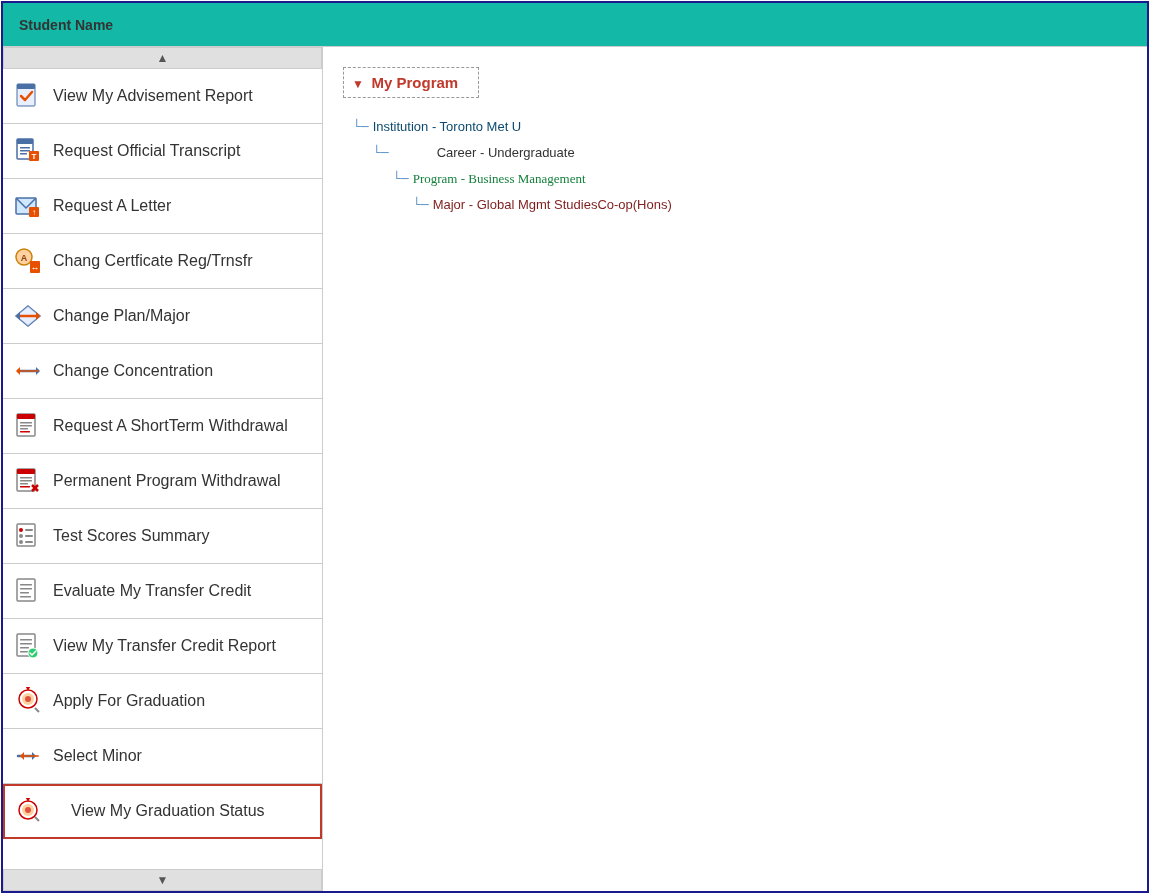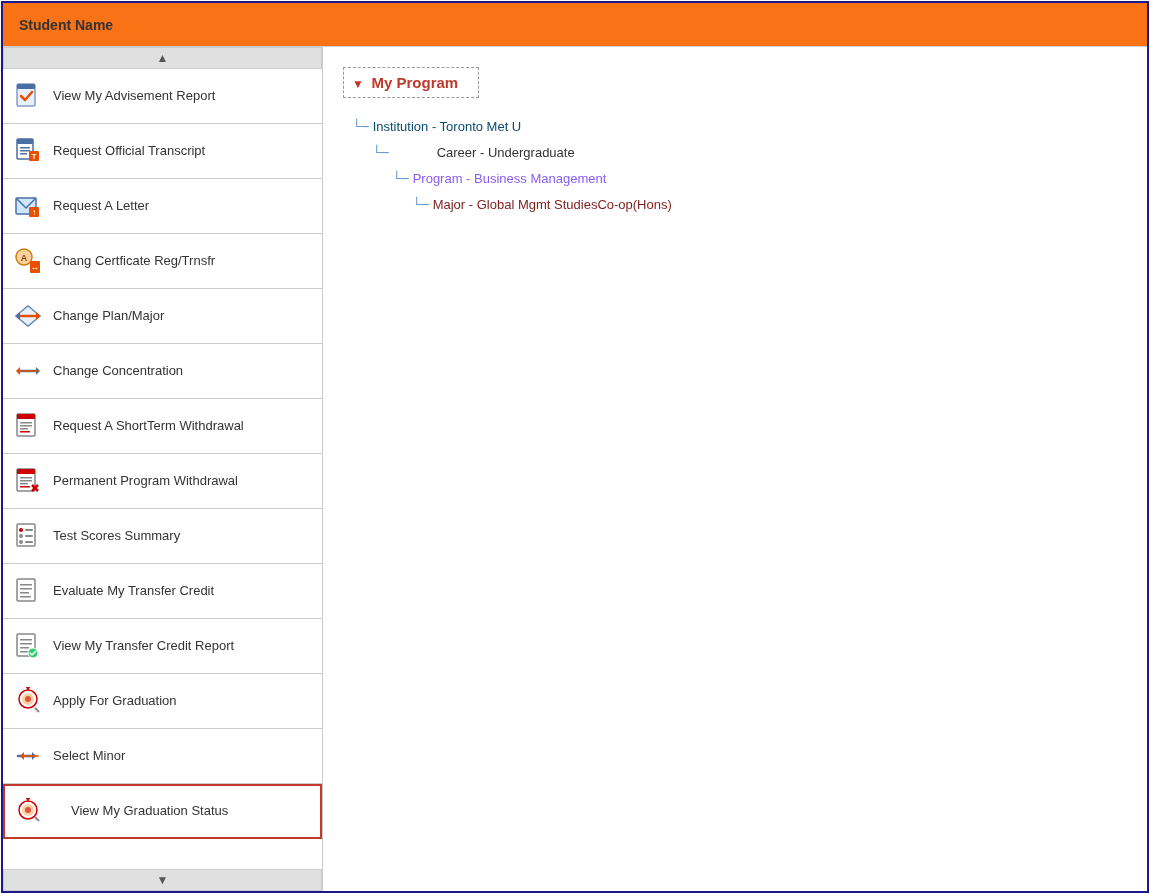--- a/index.html
+++ b/index.html
@@ -13,21 +13,21 @@
     }
     .outer-border {
       border: 2px solid #1a1a8c;
       width: 1148px;
       height: 892px;
       margin: 1px;
       display: flex;
       flex-direction: column;
     }
     .header {
-      background: #f97316;
+      background: #14b8a6;
       padding: 8px 16px;
       border-bottom: 1px solid #ccc;
       min-height: 44px;
       display: flex;
       align-items: center;
     }
     .header-title {
       font-weight: bold;
       font-size: 14px;
       color: #333;
@@ -79,21 +79,21 @@
     .sidebar-item .icon {
       width: 30px;
       height: 30px;
       margin-right: 10px;
       flex-shrink: 0;
       display: flex;
       align-items: center;
       justify-content: center;
     }
     .sidebar-item .label {
-      font-size: 13px;
+      font-size: 16px;
       color: #333;
       line-height: 1.3;
     }
     .scroll-arrow {
       width: 100%;
       height: 22px;
       background: #e0e0e0;
       border: 1px solid #ccc;
       display: flex;
       align-items: center;
@@ -366,21 +366,21 @@
           <span style="color:#0c4a6e;">Institution - Toronto Met U</span>
         </div>
         <div class="tree-row">
           <span style="display:inline-block; width:20px;"></span>
           <span class="tree-prefix" style="color:#6699cc;">└─</span>
           <span style="color:#333;margin-left:44px;">Career - Undergraduate</span>
         </div>
         <div class="tree-row">
           <span style="display:inline-block; width:40px;"></span>
           <span class="tree-prefix" style="color:#6699cc;">└─</span>
-          <span style="color:#8b5cf6;">Program - Business Management</span>
+          <span style="color:#15803d;font-family:Liberation Serif, serif;">Program - Business Management</span>
         </div>
         <div class="tree-row">
           <span style="display:inline-block; width:60px;"></span>
           <span class="tree-prefix" style="color:#6699cc;">└─</span>
           <span style="color:#7f1d1d;">Major - Global Mgmt StudiesCo-op(Hons)</span>
         </div>
       </div>
     </div>
   </div>
 </div>

